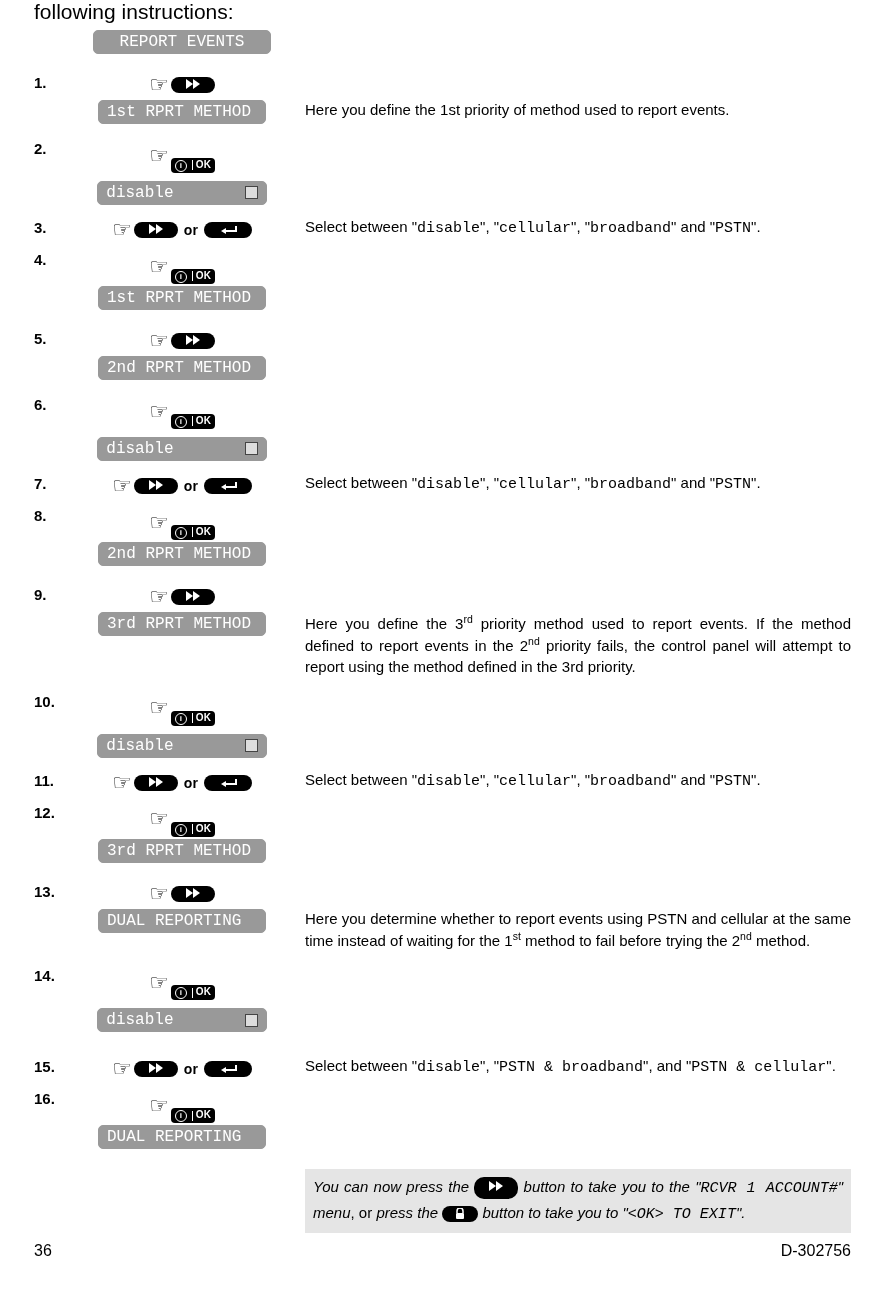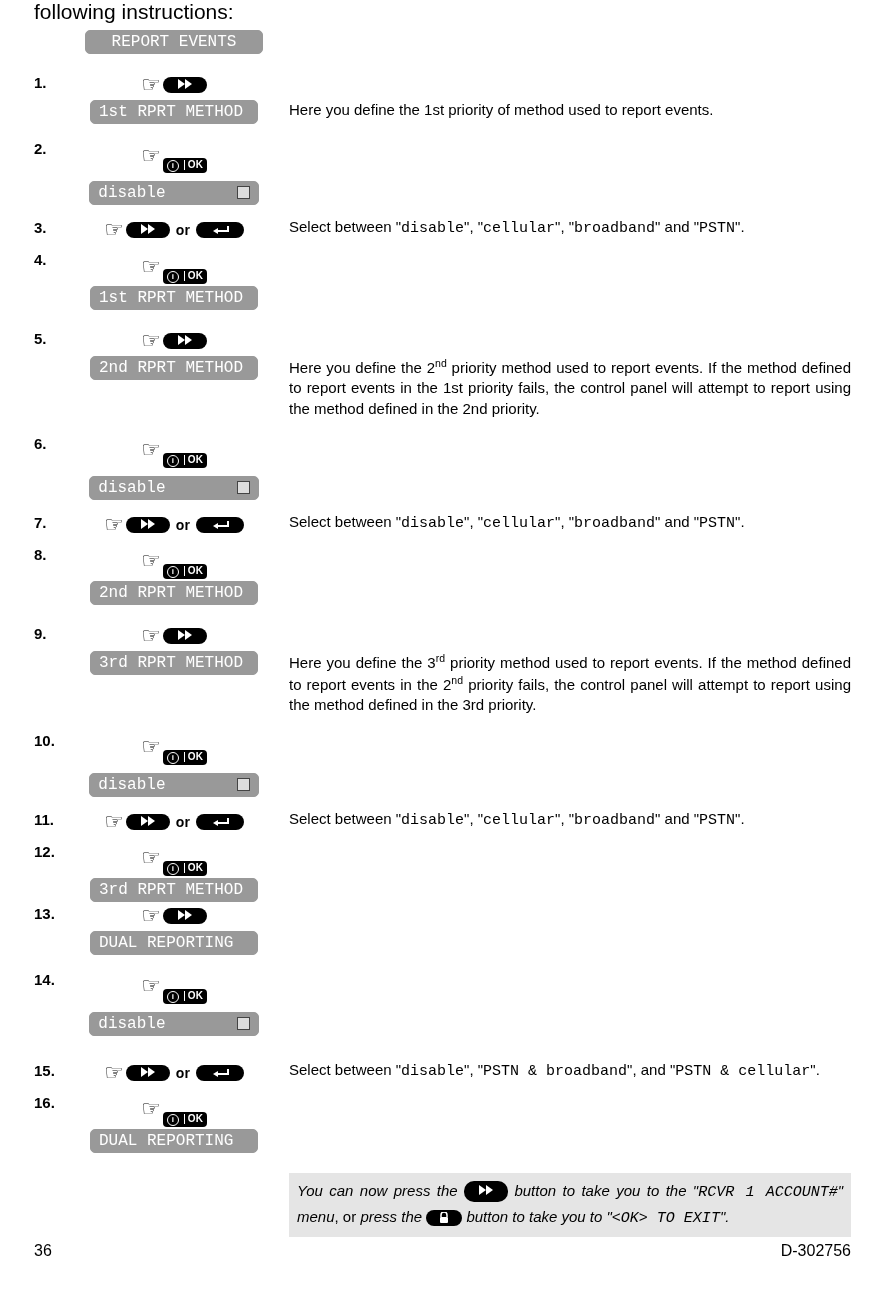--- a/index.html
+++ b/index.html
@@ -34,20 +34,21 @@
     flex: 1;
     font-size: 15px;
     line-height: 1.35;
     text-align: justify;
     padding-left: 10px;
   }
   .row {
     display: flex;
     align-items: flex-start;
     margin-top: 2px;
+    gap: 8px;
   }
   .grey-box {
     display: inline-block;
     background: #999;
     color: #fff;
     font-family: "Courier New", monospace;
     font-size: 16px;
     border: 1px solid #999;
     border-radius: 5px;
     padding: 2px 8px;
@@ -229,21 +230,20 @@
         <div class="desc-col"></div>
       </div>
       <div class="row" style="margin-top:18px">
         <div class="num-col">5.</div>
         <div class="icon-col"><span class="pointer">☞</span><span class="black-btn ff"></span></div>
         <div class="desc-col"></div>
       </div>
       <div class="row">
         <div class="num-col"></div>
         <div class="icon-col"><span class="grey-box">2nd RPRT METHOD</span></div>
-        <div class="desc-col">Here you define the 2<sup>nd</sup> priority method used to report events. If the method defined to report events in the 1st priority fails, the control panel will attempt to report using the method defined in the 2nd priority.</div>
       </div>
       <div class="row" style="margin-top:14px">
         <div class="num-col">6.</div>
         <div class="icon-col"><span class="pointer">☞</span><span class="ok-btn"><span class="i">i</span><span class="sep"></span>OK</span></div>
         <div class="desc-col"></div>
       </div>
       <div class="row" style="margin-top:8px">
         <div class="num-col"></div>
         <div class="icon-col"><span class="grey-box">disable       <span class="cursor"></span></span></div>
         <div class="desc-col"></div>
@@ -297,28 +297,29 @@
       <div class="row" style="margin-top:6px">
         <div class="num-col">12.</div>
         <div class="icon-col"><span class="pointer">☞</span><span class="ok-btn"><span class="i">i</span><span class="sep"></span>OK</span></div>
         <div class="desc-col"></div>
       </div>
       <div class="row">
         <div class="num-col"></div>
         <div class="icon-col"><span class="grey-box">3rd RPRT METHOD</span></div>
         <div class="desc-col"></div>
       </div>
-      <div class="row" style="margin-top:1px">
+      <div class="row" style="margin-top:18px">
         <div class="num-col">13.</div>
         <div class="icon-col"><span class="pointer">☞</span><span class="black-btn ff"></span></div>
         <div class="desc-col"></div>
       </div>
       <div class="row">
         <div class="num-col"></div>
         <div class="icon-col"><span class="grey-box">DUAL REPORTING</span></div>
+        <div class="desc-col">Here you determine whether to report events using PSTN and cellular at the same time instead of waiting for the 1<sup>st</sup> method to fail before trying the 2<sup>nd</sup> method.</div>
       </div>
       <div class="row" style="margin-top:14px">
         <div class="num-col">14.</div>
         <div class="icon-col"><span class="pointer">☞</span><span class="ok-btn"><span class="i">i</span><span class="sep"></span>OK</span></div>
         <div class="desc-col"></div>
       </div>
       <div class="row" style="margin-top:8px">
         <div class="num-col"></div>
         <div class="icon-col"><span class="grey-box">disable       <span class="cursor"></span></span></div>
         <div class="desc-col"></div>

